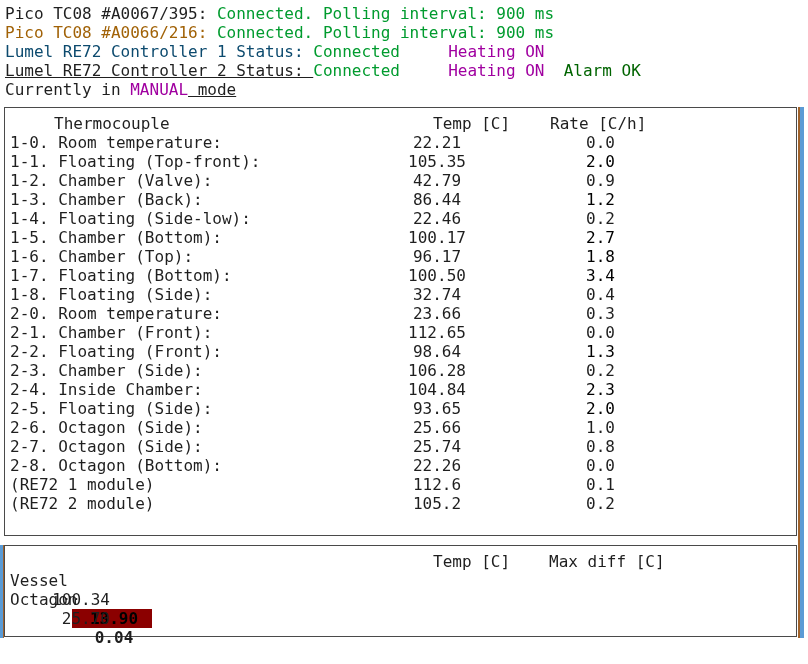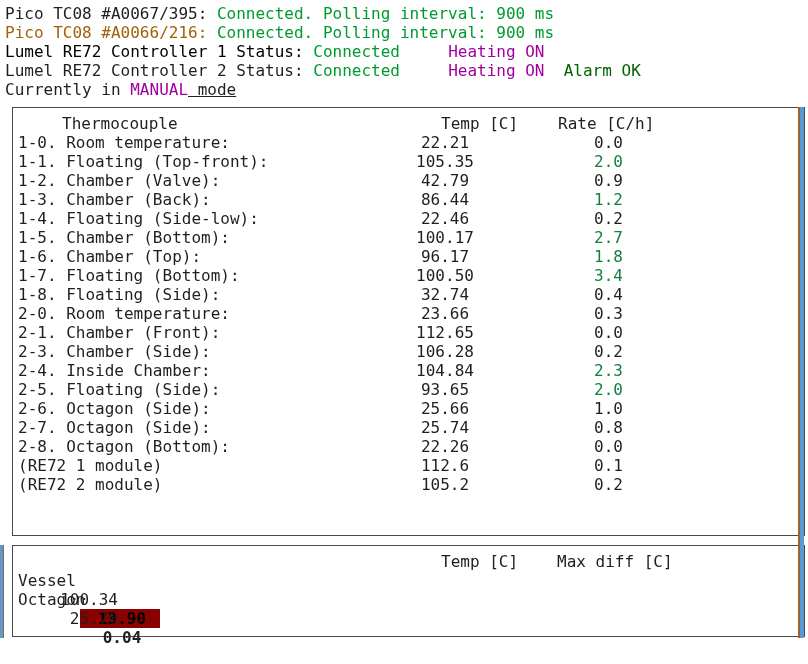--- a/index.html
+++ b/index.html
@@ -9,60 +9,60 @@
     font-family:"DejaVu Sans Mono","Liberation Mono",monospace;
     font-size:16px;line-height:19px;
   }
   
   .status-block{position:absolute;left:5px;top:4px;}
   .status-line{height:19px;white-space:pre;}
   .status-line span{white-space:pre;margin-top:28px;}
 
   
   .panel{
-    position:absolute;left:12px;width:781px;
+    position:absolute;left:4px;width:781px;
     border:1px solid #4a4a4a;background:#ffffff;
     padding:6px 5px 5px 5px;box-sizing:content-box;
   }
   .panel-thermo{top:107px;height:399px;padding-bottom:22px;}
   .panel-summary{top:545px;height:57px;padding-bottom:27px;}
 
   .hdr-row{position:relative;height:19px;}
   .hdr-row span{position:absolute;top:0;white-space:pre;}
   .h-label{left:44px;}
   .h-temp{left:423px;}
   .h-rate{left:540px;}
   .h-maxdiff{left:539px;}
 
   .row{display:flex;height:19px;}
   .c-label{flex:1;white-space:pre;overflow:hidden;}
   .c-temp{width:100px;text-align:center;white-space:pre;}
   .c-rate{width:128px;text-align:right;margin-right:176px;white-space:pre;}
-  .rate-alert{color:#15803d;}
+  .rate-alert{color:#000000;}
 
   .row2{display:flex;height:19px;flex-direction:column;}
   .b2-label{flex:1;white-space:pre;}
   .b2-temp{width:100px;text-align:right;white-space:pre;}
   .b2-rate{margin-left:62px;width:76px;padding-left:4px;text-align:center;white-space:pre;font-weight:bold;}
   .b2-rate.hl{background:#8b0000;color:#000000;}
 
   
   .edge-orange-right{position:absolute;left:798px;top:107px;width:2px;height:531px;background:#a0622a;}
   .edge-blue-right{position:absolute;left:800px;top:107px;width:4px;height:531px;background:#5b9bd5;}
   .edge-blue-left{position:absolute;left:0;top:545px;width:3px;height:93px;background:#5b9bd5;}
   .edge-orange-left{position:absolute;left:3px;top:545px;width:1px;height:93px;background:#a0622a;}
 </style>
 </head>
 <body>
 
 <div class="status-block" id="status-block">
     <div class="status-line"><span style="color: rgb(31, 31, 31);">Pico TC08 #A0067/395: </span><span style="color: rgb(0, 155, 46);">Connected. Polling interval: 900 ms</span></div>
     <div class="status-line"><span style="color: #a16207;">Pico TC08 #A0066/216: </span><span style="color: rgb(0, 155, 46);">Connected. Polling interval: 900 ms</span></div>
-    <div class="status-line"><span style="color: #000000;">Lumel RE72 Controller 1 Status: </span><span style="color: rgb(0, 155, 46);">Connected</span><span style="color: rgb(31, 31, 31);">     </span><span style="color: rgb(160, 0, 160);">Heating ON</span></div>
-    <div class="status-line"><span style="color: rgb(31, 31, 31);">Lumel RE72 Controller 2 Status: </span><span style="color: rgb(0, 155, 46);">Connected</span><span style="color: rgb(31, 31, 31);">     </span><span style="color: rgb(160, 0, 160);">Heating ON</span><span style="color: rgb(31, 31, 31);">  </span><span style="color: rgb(0, 100, 0);">Alarm OK</span></div>
+    <div class="status-line"><span style="color: #0c4a6e;">Lumel RE72 Controller 1 Status: </span><span style="color: rgb(0, 155, 46);">Connected</span><span style="color: rgb(31, 31, 31);">     </span><span style="color: rgb(160, 0, 160);">Heating ON</span></div>
+    <div class="status-line"><span style="color: rgb(31, 31, 31); text-decoration: underline;">Lumel RE72 Controller 2 Status: </span><span style="color: rgb(0, 155, 46);">Connected</span><span style="color: rgb(31, 31, 31);">     </span><span style="color: rgb(160, 0, 160);">Heating ON</span><span style="color: rgb(31, 31, 31);">  </span><span style="color: rgb(0, 100, 0);">Alarm OK</span></div>
     <div class="status-line"><span style="color: rgb(31, 31, 31);">Currently in </span><span style="color: rgb(160, 0, 160);">MANUAL</span><span style="color: rgb(31, 31, 31); text-decoration: underline;"> mode</span></div>
   </div>
 
 <div class="panel panel-thermo">
   <div class="hdr-row">
     <span class="h-label">Thermocouple</span>
     <span class="h-temp">Temp [C]</span>
     <span class="h-rate">Rate [C/h]</span>
   </div>
   <div id="tc-rows">
@@ -113,20 +113,25 @@
       </div>
       <div class="row">
         <span class="c-label">2-0. Room temperature:</span>
         <span class="c-temp">23.66</span>
         <span class="c-rate">0.3</span>
       </div>
       <div class="row">
         <span class="c-label">2-1. Chamber (Front):</span>
         <span class="c-temp">112.65</span>
         <span class="c-rate">0.0</span>
+      </div>
+      <div class="row">
+        <span class="c-label">2-2. Floating (Front):</span>
+        <span class="c-temp">98.64</span>
+        <span class="c-rate rate-alert">1.3</span>
       </div>
       <div class="row">
         <span class="c-label">2-3. Chamber (Side):</span>
         <span class="c-temp">106.28</span>
         <span class="c-rate">0.2</span>
       </div>
       <div class="row">
         <span class="c-label">2-4. Inside Chamber:</span>
         <span class="c-temp">104.84</span>
         <span class="c-rate rate-alert">2.3</span>

